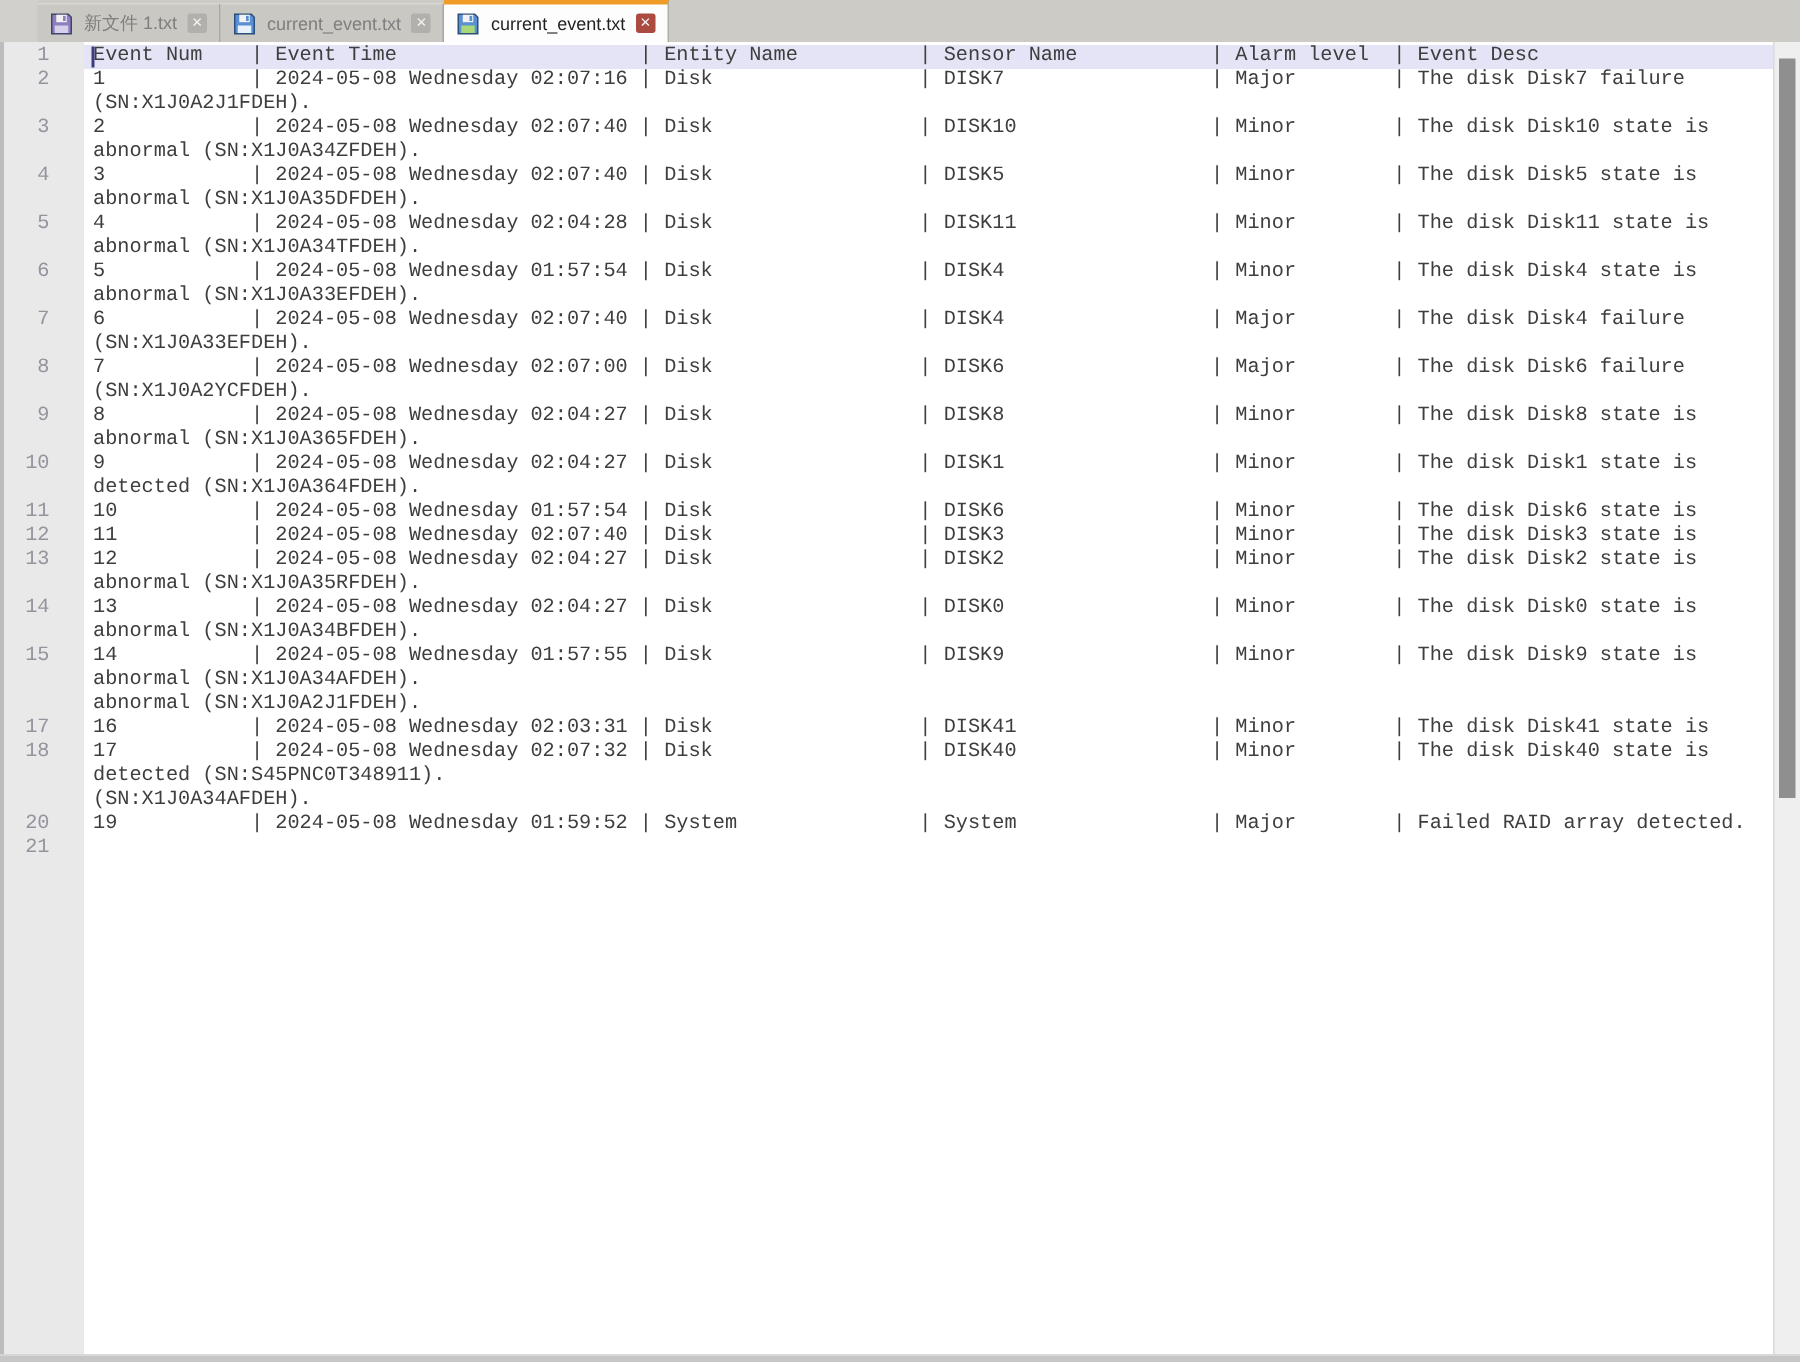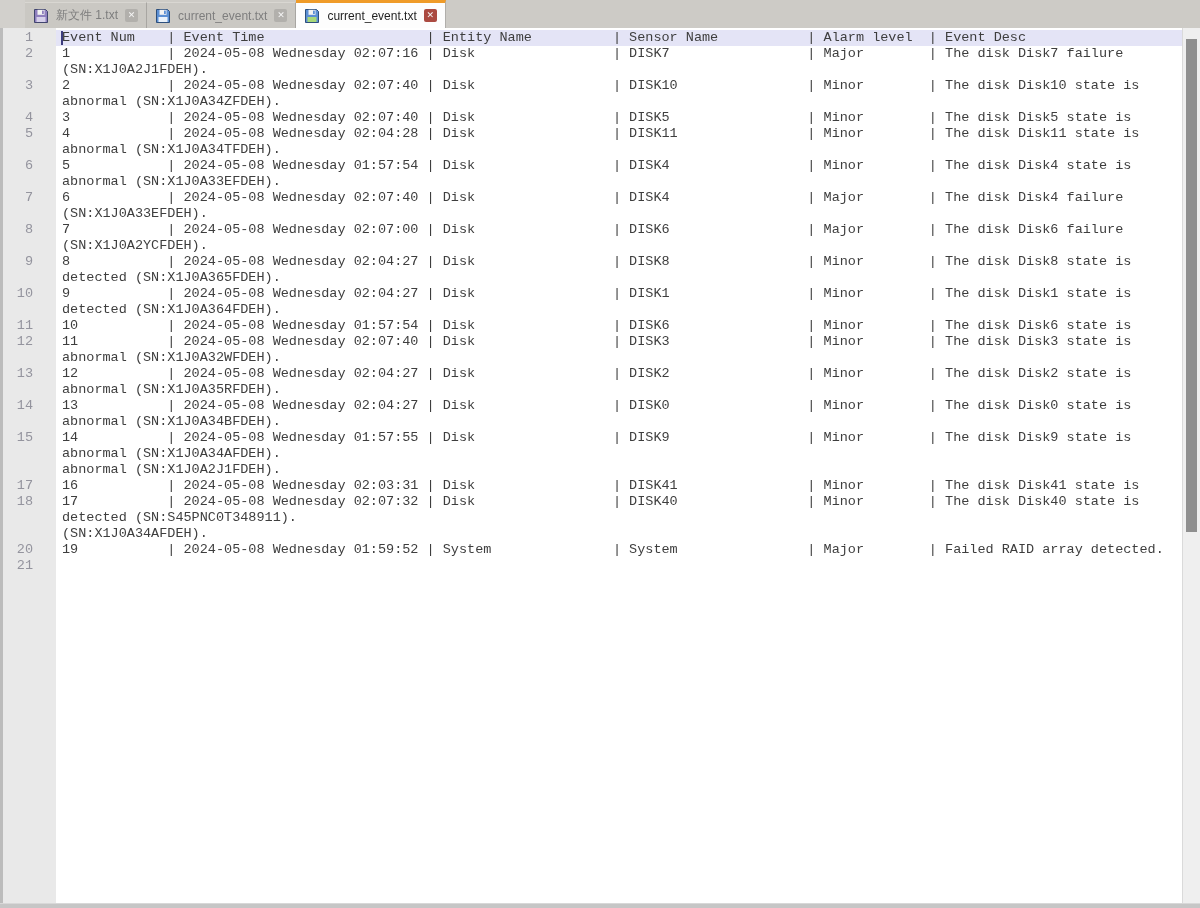--- a/index.html
+++ b/index.html
@@ -73,35 +73,35 @@
   </div>
 
   <div class="editor">
     <div class="lines-wrap" id="lines">
         <div class="row current"><span class="ln">1</span><span class="tx">Event Num    | Event Time                    | Entity Name          | Sensor Name           | Alarm level  | Event Desc<span class="caret"></span></span></div>
         <div class="row"><span class="ln">2</span><span class="tx">1            | 2024-05-08 Wednesday 02:07:16 | Disk                 | DISK7                 | Major        | The disk Disk7 failure</span></div>
         <div class="row"><span class="ln"></span><span class="tx">(SN:X1J0A2J1FDEH).</span></div>
         <div class="row"><span class="ln">3</span><span class="tx">2            | 2024-05-08 Wednesday 02:07:40 | Disk                 | DISK10                | Minor        | The disk Disk10 state is</span></div>
         <div class="row"><span class="ln"></span><span class="tx">abnormal (SN:X1J0A34ZFDEH).</span></div>
         <div class="row"><span class="ln">4</span><span class="tx">3            | 2024-05-08 Wednesday 02:07:40 | Disk                 | DISK5                 | Minor        | The disk Disk5 state is</span></div>
+        <div class="row"><span class="ln"></span><span class="tx">abnormal (SN:X1J0A35DFDEH).</span></div>
         <div class="row"><span class="ln">5</span><span class="tx">4            | 2024-05-08 Wednesday 02:04:28 | Disk                 | DISK11                | Minor        | The disk Disk11 state is</span></div>
         <div class="row"><span class="ln"></span><span class="tx">abnormal (SN:X1J0A34TFDEH).</span></div>
         <div class="row"><span class="ln">6</span><span class="tx">5            | 2024-05-08 Wednesday 01:57:54 | Disk                 | DISK4                 | Minor        | The disk Disk4 state is</span></div>
         <div class="row"><span class="ln"></span><span class="tx">abnormal (SN:X1J0A33EFDEH).</span></div>
         <div class="row"><span class="ln">7</span><span class="tx">6            | 2024-05-08 Wednesday 02:07:40 | Disk                 | DISK4                 | Major        | The disk Disk4 failure</span></div>
         <div class="row"><span class="ln"></span><span class="tx">(SN:X1J0A33EFDEH).</span></div>
         <div class="row"><span class="ln">8</span><span class="tx">7            | 2024-05-08 Wednesday 02:07:00 | Disk                 | DISK6                 | Major        | The disk Disk6 failure</span></div>
         <div class="row"><span class="ln"></span><span class="tx">(SN:X1J0A2YCFDEH).</span></div>
         <div class="row"><span class="ln">9</span><span class="tx">8            | 2024-05-08 Wednesday 02:04:27 | Disk                 | DISK8                 | Minor        | The disk Disk8 state is</span></div>
-        <div class="row"><span class="ln"></span><span class="tx">detected (SN:X1J0A365FDEH).</span></div>
+        <div class="row"><span class="ln"></span><span class="tx">abnormal (SN:X1J0A365FDEH).</span></div>
         <div class="row"><span class="ln">10</span><span class="tx">9            | 2024-05-08 Wednesday 02:04:27 | Disk                 | DISK1                 | Minor        | The disk Disk1 state is</span></div>
         <div class="row"><span class="ln"></span><span class="tx">detected (SN:X1J0A364FDEH).</span></div>
         <div class="row"><span class="ln">11</span><span class="tx">10           | 2024-05-08 Wednesday 01:57:54 | Disk                 | DISK6                 | Minor        | The disk Disk6 state is</span></div>
         <div class="row"><span class="ln">12</span><span class="tx">11           | 2024-05-08 Wednesday 02:07:40 | Disk                 | DISK3                 | Minor        | The disk Disk3 state is</span></div>
-        <div class="row"><span class="ln"></span><span class="tx">abnormal (SN:X1J0A32WFDEH).</span></div>
         <div class="row"><span class="ln">13</span><span class="tx">12           | 2024-05-08 Wednesday 02:04:27 | Disk                 | DISK2                 | Minor        | The disk Disk2 state is</span></div>
         <div class="row"><span class="ln"></span><span class="tx">abnormal (SN:X1J0A35RFDEH).</span></div>
         <div class="row"><span class="ln">14</span><span class="tx">13           | 2024-05-08 Wednesday 02:04:27 | Disk                 | DISK0                 | Minor        | The disk Disk0 state is</span></div>
         <div class="row"><span class="ln"></span><span class="tx">abnormal (SN:X1J0A34BFDEH).</span></div>
         <div class="row"><span class="ln">15</span><span class="tx">14           | 2024-05-08 Wednesday 01:57:55 | Disk                 | DISK9                 | Minor        | The disk Disk9 state is</span></div>
         <div class="row"><span class="ln"></span><span class="tx">abnormal (SN:X1J0A34AFDEH).</span></div>
         <div class="row"><span class="ln"></span><span class="tx">abnormal (SN:X1J0A2J1FDEH).</span></div>
         <div class="row"><span class="ln">17</span><span class="tx">16           | 2024-05-08 Wednesday 02:03:31 | Disk                 | DISK41                | Minor        | The disk Disk41 state is</span></div>
         <div class="row"><span class="ln">18</span><span class="tx">17           | 2024-05-08 Wednesday 02:07:32 | Disk                 | DISK40                | Minor        | The disk Disk40 state is</span></div>
         <div class="row"><span class="ln"></span><span class="tx">detected (SN:S45PNC0T348911).</span></div>

